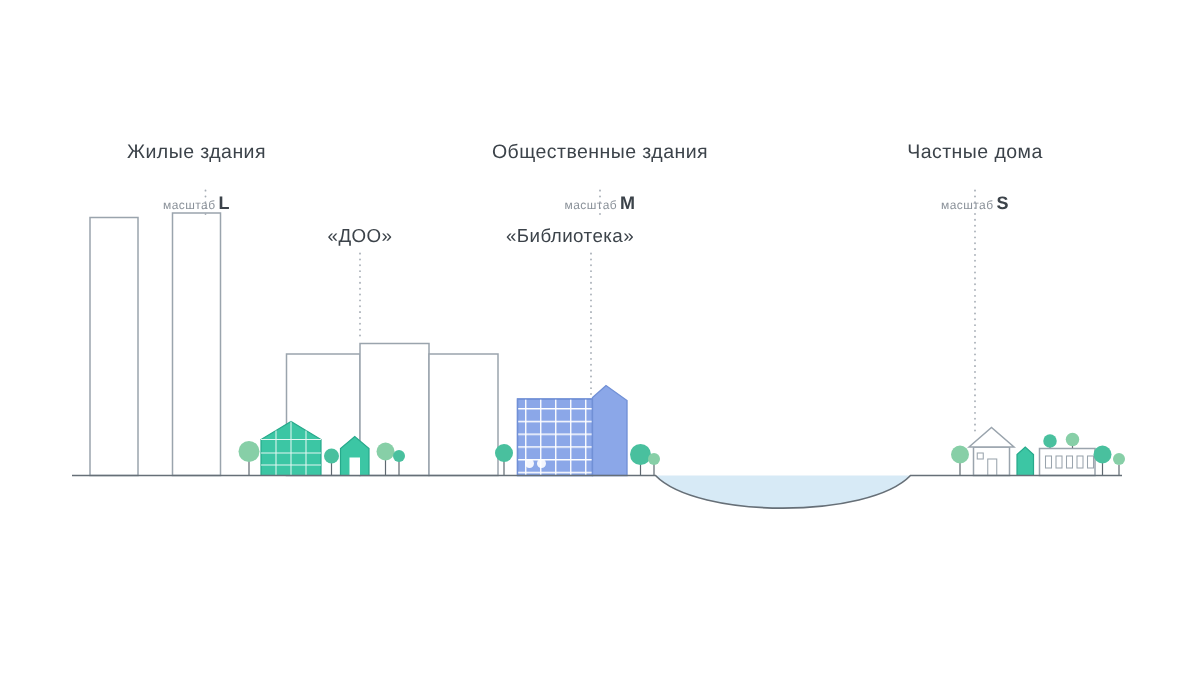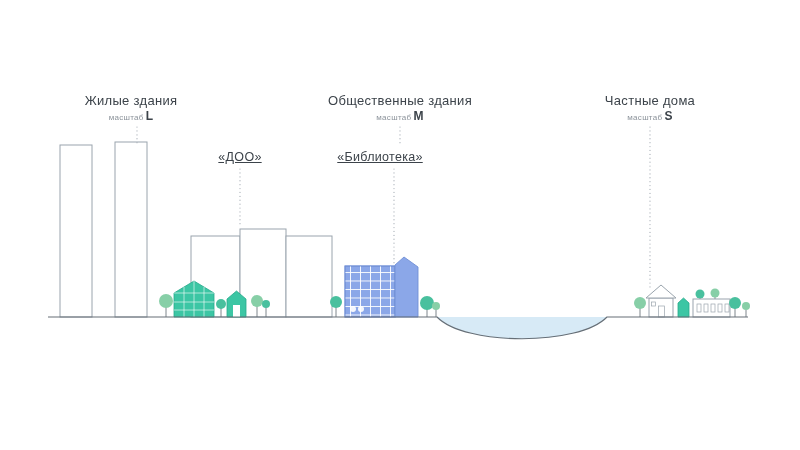--- a/index.html
+++ b/index.html
@@ -25,39 +25,38 @@
     transform: translateX(-50%);
     text-align: center;
     white-space: nowrap;
   }
   .group-title {
     font-size: 13px;
     letter-spacing: 0.3px;
     color: var(--c-text, #3c434a);
   }
   .group-scale {
-    margin-top: 1px;
+    margin-top: 20px;
     font-size: 8px;
     color: var(--c-muted, #8b929a);
     letter-spacing: 0.3px;
   }
   .scale-letter {
     font-size: 12px;
     font-weight: bold;
     color: var(--c-text, #3c434a);
     margin-left: 2px;
   }
   .callout {
     position: absolute;
     transform: translateX(-50%);
     font-size: 12.5px;
     letter-spacing: 0.3px;
     color: var(--c-text, #3c434a);
     white-space: nowrap;
-    text-decoration: underline;
   }
   
   .white-bld { fill: #ffffff; stroke: var(--c-outline, #9aa4ad); stroke-width: 1; }
   .grid-line { stroke: var(--c-grid, #ccd3d9); stroke-width: 0.6; fill: none; }
   .win-rect  { fill: none; stroke: var(--c-grid, #ccd3d9); stroke-width: 0.6; }
   .teal-bld  { fill: var(--c-teal, #3cc6a4); stroke: var(--c-teal-dark, #27a98b); stroke-width: 0.8; }
   .rib       { stroke: #ffffff; stroke-width: 0.7; fill: none; opacity: 0.85; }
   .blue-bld  { fill: var(--c-blue, #8ba7e8); stroke: var(--c-blue-dark, #7190d6); stroke-width: 0.9; }
   .water-fill{ fill: var(--c-water, #d7eaf6); stroke: none; }
   .ground    { fill: none; stroke: var(--c-ground, #666f77); stroke-width: 1.1; }

